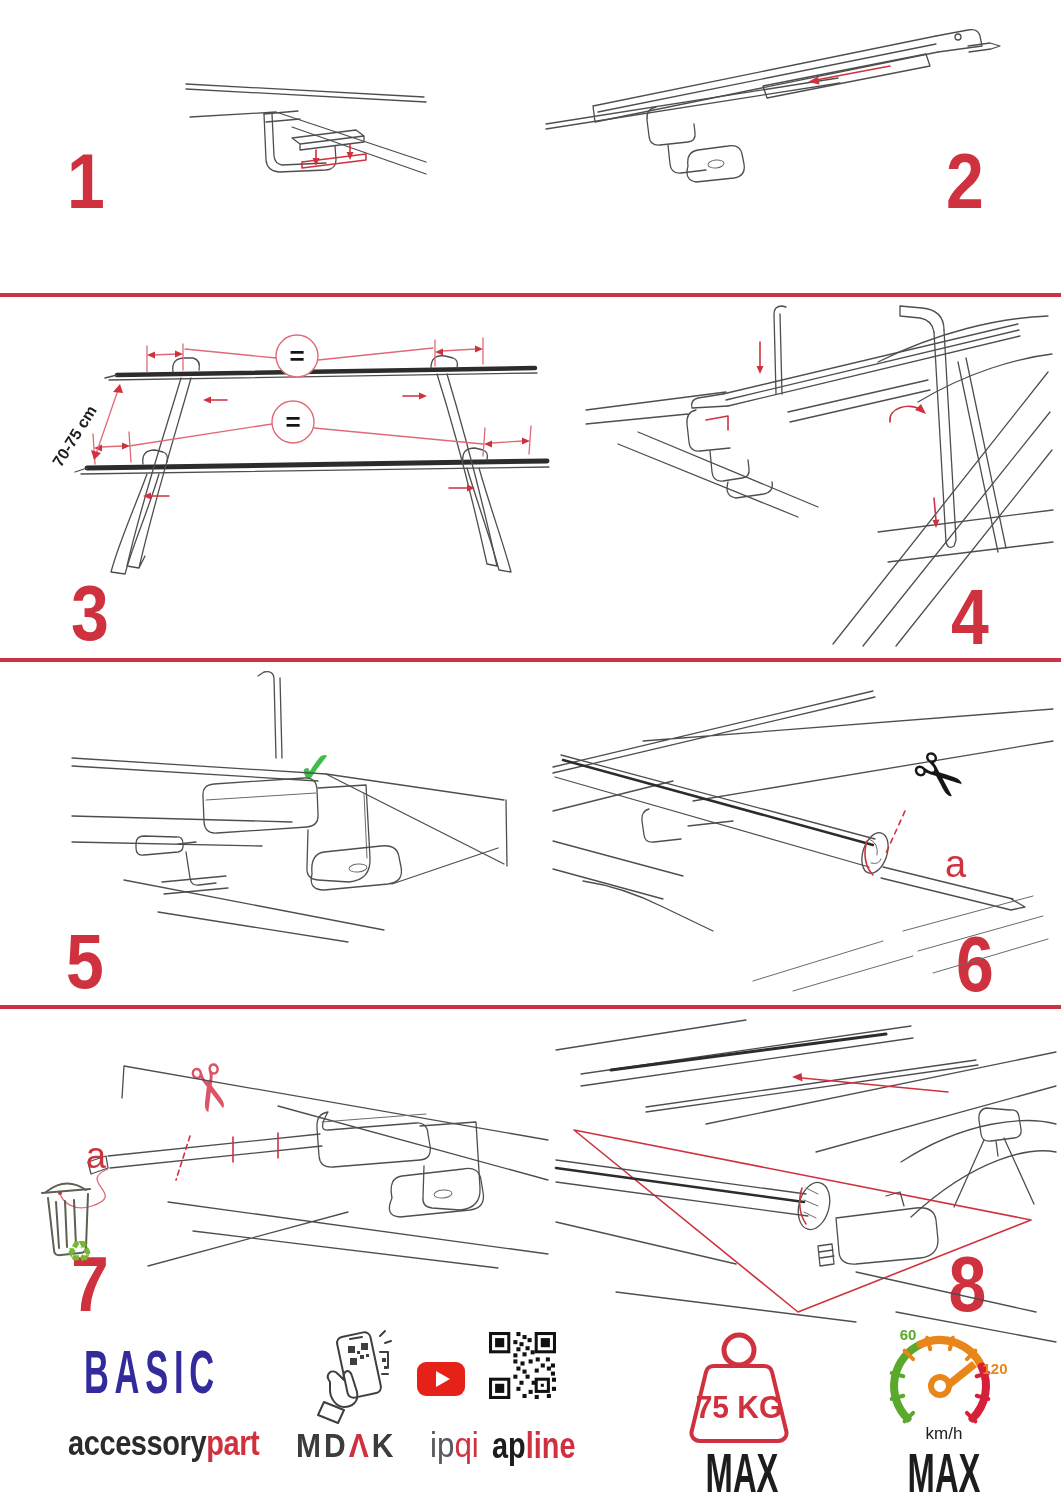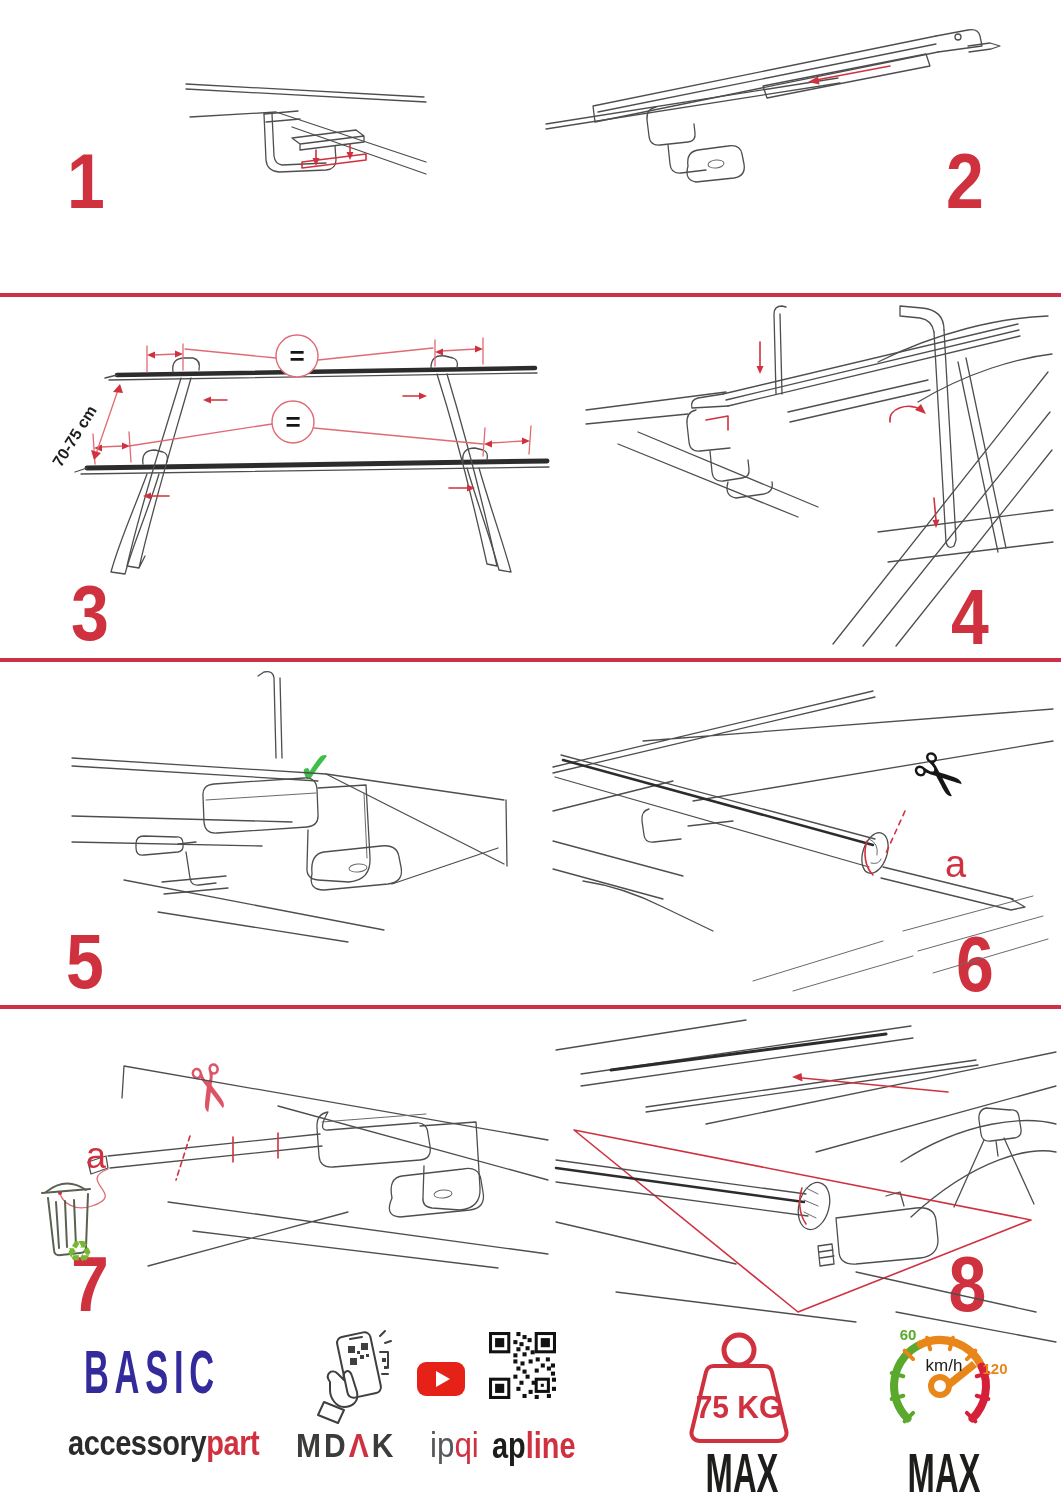--- a/index.html
+++ b/index.html
@@ -358,16 +358,16 @@
     <g stroke-width="4" stroke-linecap="round">
       <path stroke="#5aa82c" d="M35.1,86.9 L26.6,95.4 M25.3,69.8 L13.7,72.9 M25.3,50.2 L13.7,47.1"></path>
       <path stroke="#e8861a" d="M35.1,33.1 L26.6,24.6 M52.2,23.3 L49.1,11.7 M71.8,23.3 L74.9,11.7 M88.9,33.1 L97.4,24.6"></path>
       <path stroke="#d62039" d="M98.7,50.2 L110.3,47.1 M98.7,69.8 L110.3,72.9 M88.9,86.9 L97.4,95.4"></path>
     </g>
     <path d="M58,64 L94,35 L99,41 L64,69 Z" fill="#e8861a"></path>
     <circle cx="62" cy="60" r="9" fill="#ffffff" stroke="#e8861a" stroke-width="6"></circle>
     <text x="30" y="14" text-anchor="middle" font-size="15" font-weight="bold" fill="#5aa82c">60</text>
     <text x="117" y="48" text-anchor="middle" font-size="15" font-weight="bold" fill="#e8861a">120</text>
   </svg>
-  <div class="kmh" style="left:878px;top:1356px;width:132px;">km/h</div>
+  <div class="kmh" style="left:878px;top:1424px;width:132px;">km/h</div>
   <div class="max-label" style="left:878px;top:1446px;width:132px;">MAX</div>
 
 </div>
 
 </body></html>

